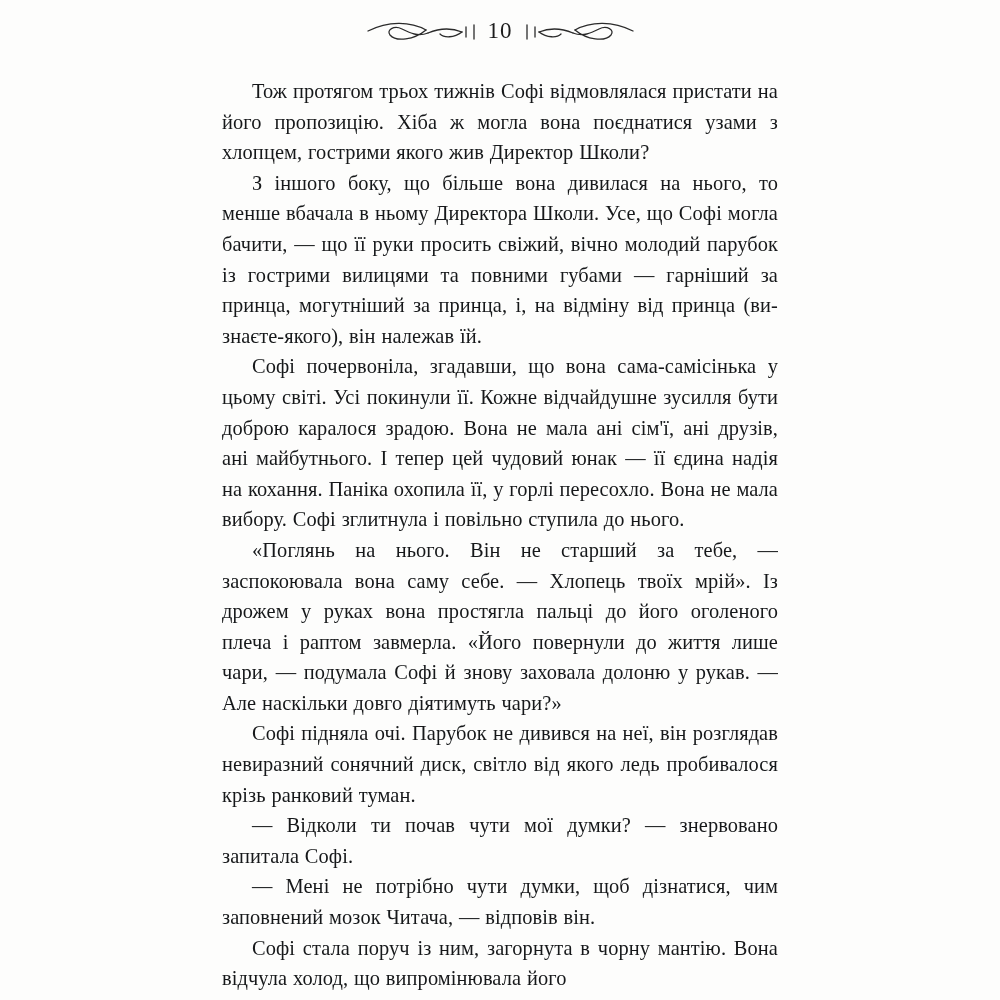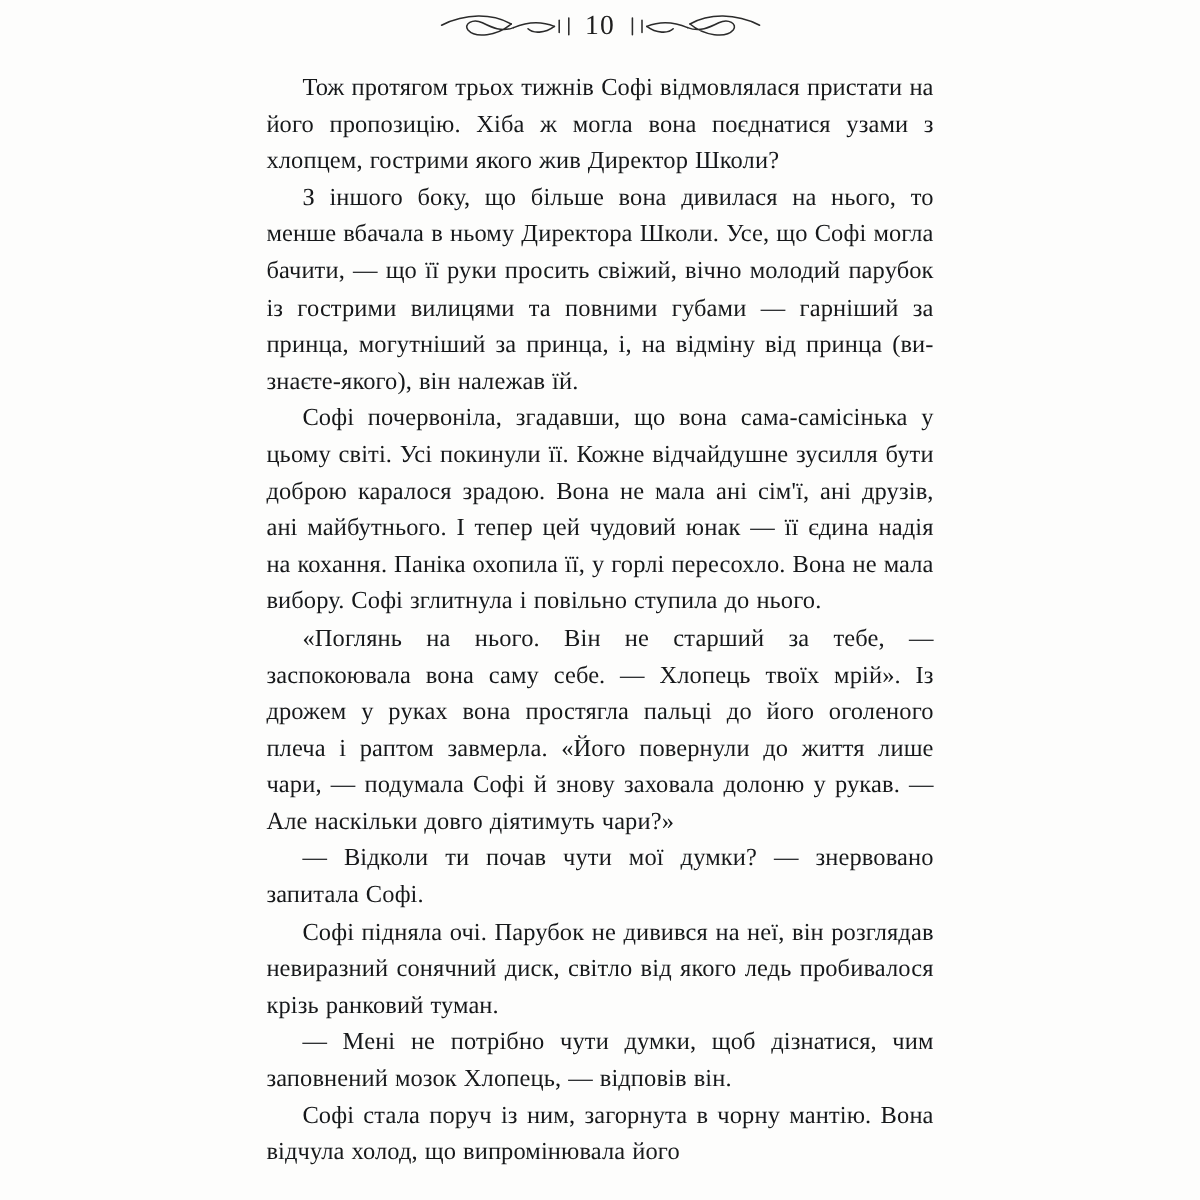--- a/index.html
+++ b/index.html
@@ -17,22 +17,22 @@
   .page {
     position: relative;
     width: 1000px;
     height: 1000px;
     background: #fdfdfc;
     box-sizing: border-box;
     padding: 0;
   }
   .page-header {
     display: flex;
-    align-items: center;
     justify-content: center;
+    padding-top: 18px;
     height: 42px;
   }
   .orn {
     display: block;
   }
   .page-number {
     font-family: "Liberation Serif", serif;
     font-size: 23px;
     letter-spacing: 1px;
     color: #1d1d1d;
@@ -84,19 +84,19 @@
         </g>
       </svg>
     </span>
   </div>
 
   <div class="body-text">
     <p>Тож протягом трьох тижнів Софі відмовлялася пристати на його пропозицію. Хіба ж могла вона поєднатися узами з хлопцем, гострими якого жив Директор Школи?</p>
     <p>З іншого боку, що більше вона дивилася на нього, то менше вбачала в ньому Директора Школи. Усе, що Софі могла бачити, — що її руки просить свіжий, вічно молодий парубок із гострими вилицями та повними губами — гарніший за принца, могутніший за принца, і, на відміну від принца (ви-знаєте-якого), він належав їй.</p>
     <p>Софі почервоніла, згадавши, що вона сама-самісінька у цьому світі. Усі покинули її. Кожне відчайдушне зусилля бути доброю каралося зрадою. Вона не мала ані сім'ї, ані друзів, ані майбутнього. І тепер цей чудовий юнак — її єдина надія на кохання. Паніка охопила її, у горлі пересохло. Вона не мала вибору. Софі зглитнула і повільно ступила до нього.</p>
     <p>«Поглянь на нього. Він не старший за тебе, — заспокоювала вона саму себе. — Хлопець твоїх мрій». Із дрожем у руках вона простягла пальці до його оголеного плеча і раптом завмерла. «Його повернули до життя лише чари, — подумала Софі й знову заховала долоню у рукав. — Але наскільки довго діятимуть чари?»</p>
+    <p>Софі підняла очі. Парубок не дивився на неї, він розглядав невиразний сонячний диск, світло від якого ледь пробивалося крізь ранковий туман.</p>
     <p>— Відколи ти почав чути мої думки? — знервовано запитала Софі.</p>
-    <p>Софі підняла очі. Парубок не дивився на неї, він розглядав невиразний сонячний диск, світло від якого ледь пробивалося крізь ранковий туман.</p>
-    <p>— Мені не потрібно чути думки, щоб дізнатися, чим заповнений мозок Хлопець, — відповів він.</p>
+    <p>— Мені не потрібно чути думки, щоб дізнатися, чим заповнений мозок Читача, — відповів він.</p>
     <p>Софі стала поруч із ним, загорнута в чорну мантію. Вона відчула холод, що випромінювала його</p>
   </div>
 
 </div>
 
 </body></html>

